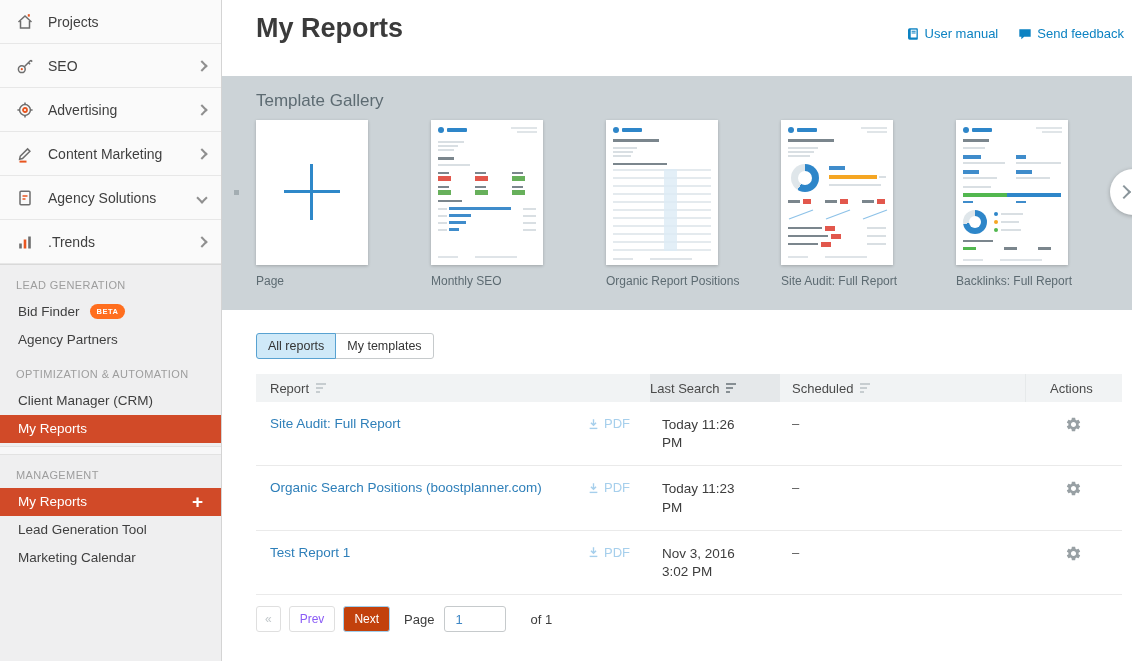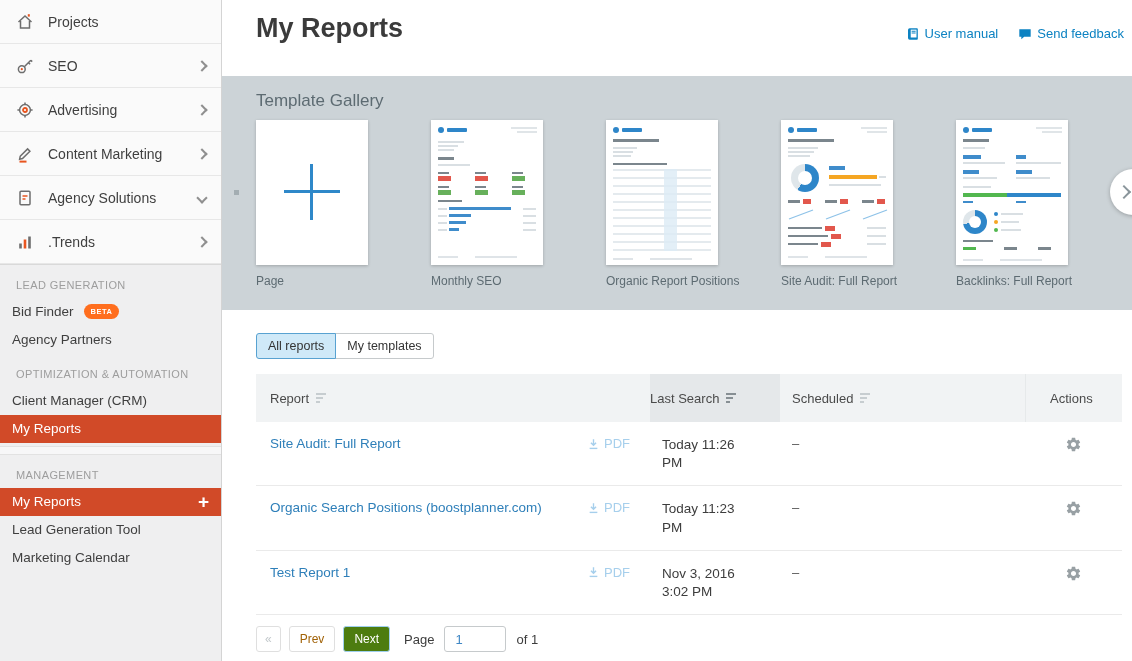--- a/index.html
+++ b/index.html
@@ -12,21 +12,21 @@
   .side-item { height:44px; display:flex; align-items:center; gap:13px;
     padding:0 15px; background:#fafafa; border-bottom:1px solid #e7e7e7;
     color:#3f3f3f; font-size:14px; cursor:pointer; }
   .side-item .icn { width:20px; height:20px; flex:0 0 20px; }
   .chev { width:8px; height:8px; border-right:2px solid #8f8f8f; border-bottom:2px solid #8f8f8f; display:inline-block; }
   .chev.right { transform:rotate(-45deg); }
   .chev.down  { transform:rotate(45deg); }
   .side-item .chev { margin-left:auto; }
   .side-sub { background:#efeff0; border-top:1px solid #d9d9d9; }
   .sub-header { padding:14px 16px 7px; font-size:11px; color:#9d9d9d; letter-spacing:.4px; }
-  .sub-item { padding:6px 12px 7px; font-size:13.5px; color:#3f3f3f; cursor:pointer; display:flex; align-items:center; }
+  .sub-item { padding:6px 18px 7px; font-size:13.5px; color:#3f3f3f; cursor:pointer; display:flex; align-items:center; }
   .sub-item.active { background:#d14a28; color:#fff; }
   .sub-item .beta { background:#ff6e1e; color:#fff; font-size:7.5px; font-weight:bold;
     letter-spacing:.5px; border-radius:8px; padding:3px 7px; margin-left:10px; }
   .sub-item .plus { margin-left:auto; font-size:19px; font-weight:bold; line-height:12px; }
   .section-gap { height:9px; background:#f7f7f8; border-top:1px solid #e2e2e2; border-bottom:1px solid #e2e2e2; margin-top:3px; }
 
   
   .main { position:absolute; left:222px; top:0; width:910px; height:661px; background:#fff; }
   .main-header { height:76px; position:relative; background:#fff; }
   .main-header h1 { position:absolute; left:34px; top:13px; font-size:27px; color:#3b3b3b; font-weight:700; }
@@ -76,21 +76,21 @@
   .tab:first-child { border-radius:3px 0 0 3px; margin-left:0; }
   .tab:last-child { border-radius:0 3px 3px 0; }
   .tab.active { background:#cfe9f8; border-color:#58a2d1; position:relative; z-index:2; }
   .search-box { width:205px; height:24px; border:1px solid #c6cacc; border-radius:3px;
     background:#fff; display:flex; align-items:center; padding:0 8px; gap:6px; }
   .search-box input { border:none; outline:none; flex:1; font-size:13px; color:#555;
     font-family:"Liberation Sans",sans-serif; background:transparent; }
   .search-box input::placeholder { color:#a7adb0; }
 
   .rtable { margin-top:15px; }
-  .thead { display:flex; background:#f1f3f4; height:48px; font-size:13px; color:#4a4a4a; }
+  .thead { display:flex; background:#f1f3f4; height:28px; font-size:13px; color:#4a4a4a; }
   .th { display:flex; align-items:center; gap:7px; }
   .th-report { flex:1; padding-left:14px; }
   .th-update { width:130px; background:#e5e8ea; }
   .th-sched { width:245px; padding-left:12px; }
   .th-actions { width:97px; padding-left:24px; border-left:1px solid #e6e9ea; }
   .sort { display:inline-flex; flex-direction:column; gap:2px; }
   .sort i { display:block; height:2px; }
   .sort i:nth-child(1){width:10px;} .sort i:nth-child(2){width:7px;} .sort i:nth-child(3){width:4px;}
   .sort.light i { background:#c7cdd0; }
   .sort.dark  i { background:#878f94; }
@@ -105,26 +105,26 @@
   .td-update { width:130px; padding:0 24px 0 12px; font-size:13.5px; color:#3d3d3d; line-height:1.35; }
   .td-sched { width:245px; padding-left:12px; font-size:13px; color:#555; }
   .td-actions { width:97px; display:flex; justify-content:center; }
   .gear { cursor:pointer; line-height:0; }
 
   .pagination { margin-top:11px; display:flex; align-items:center; font-size:13px; color:#3d3d3d; }
   .pg-btn { height:26px; border:1px solid #dfdfdf; border-radius:3px; background:#fff;
     font-size:12px; color:#c2c8cb; padding:0 10px; cursor:pointer;
     font-family:"Liberation Sans",sans-serif; }
   .pg-first { margin-right:8px; padding:0 8px; }
-  .pg-prev { margin-right:8px; color:#a16207; }
-  .pg-next { background:#4d7c0f; border-color:#9fcfee; color:#fff; }
+  .pg-prev { margin-right:8px; color:#8b5cf6; }
+  .pg-next { background:#c2410c; border-color:#9fcfee; color:#fff; }
   .page-label { margin-left:14px; }
   .page-input { width:62px; height:26px; margin-left:10px; border:1px solid #c6cacc; border-radius:3px;
     padding:0 10px; font-size:13px; color:#3f87c5; font-family:"Liberation Sans",sans-serif; outline:none; }
-  .page-of { margin-left:10px; }
+  .page-of { margin-left:24px; }
 </style>
 </head>
 <body>
 
 <aside class="sidebar">
 
   <div class="side-item">
     <svg class="icn" viewBox="0 0 20 20" fill="none" stroke="#6e6e6e" stroke-width="1.5">
       <path d="M3.5 10 L10 4 L16.5 10"></path>
         <path d="M5.5 9 V16 H14.5 V9"></path>

